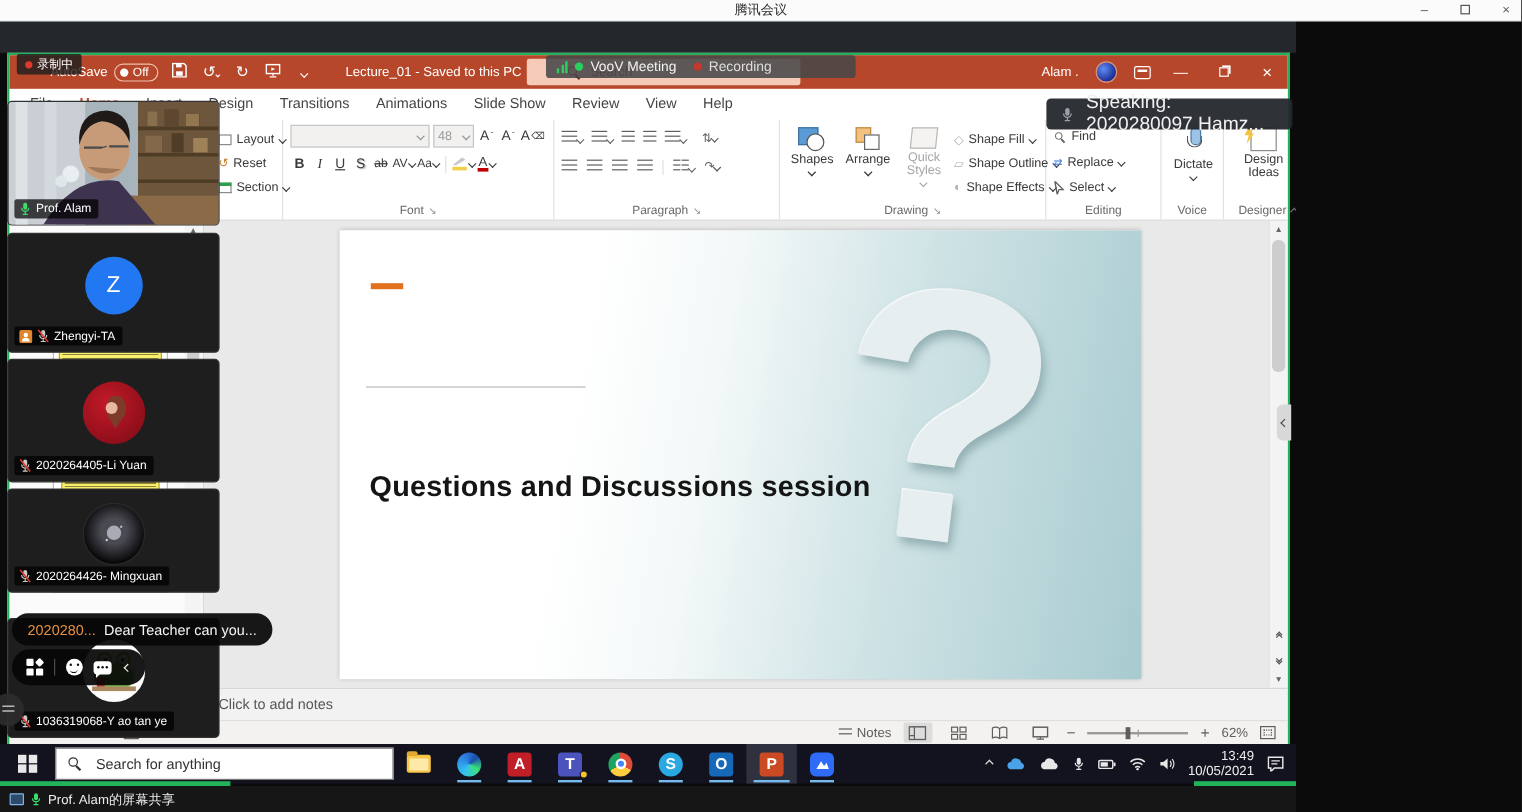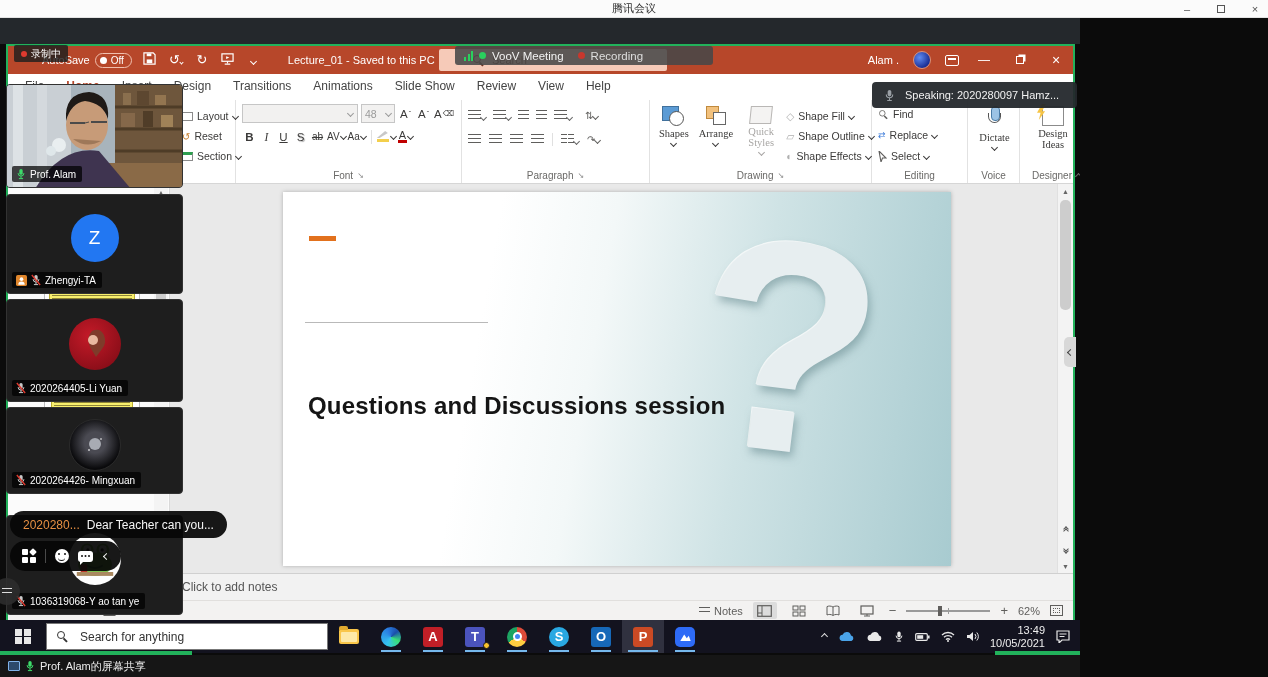--- a/index.html
+++ b/index.html
@@ -58,21 +58,21 @@
   .tab{padding:4px 11px 7px;font-size:12px;color:#444;position:relative;white-space:nowrap;}
   .tab.active{color:#b7472a;font-weight:bold;}
   .tab.active::after{content:"";position:absolute;left:9px;right:9px;bottom:1px;height:2.5px;background:#c43e1c;}
 
   
   #ribbon{height:84px;background:#fff;border-bottom:1px solid #d6d6d6;display:flex;flex:none;}
   .rgroup{position:relative;border-right:1px solid #e2e2e2;display:flex;flex-direction:column;flex:none;}
   .rbody{flex:1;display:flex;padding:4px 4px 0 6px;gap:4px;}
   .glabel{height:15px;display:flex;align-items:center;justify-content:center;gap:4px;font-size:10px;color:#6a6967;}
   .dlg{font-size:8px;color:#8a8a8a;}
-  .bigbtn{display:flex;flex-direction:column;align-items:center;justify-content:flex-start;gap:2px;font-size:10.5px;color:#3b3a39;padding:2px 3px;text-align:center;line-height:11px;font-family:Liberation Serif, serif;}
+  .bigbtn{display:flex;flex-direction:column;align-items:center;justify-content:flex-start;gap:2px;font-size:10.5px;color:#3b3a39;padding:2px 3px;text-align:center;line-height:11px;}
   .mini{width:17px;height:17px;display:flex;align-items:center;justify-content:center;font-size:11px;color:#4a4a4a;}
   .sq{width:12px;height:12px;border:1.2px solid #8b8b8b;background:#fff;}
   .grayed{color:#a8a6a4;}
   
   .ic-clipboard{width:18px;height:24px;border:1.4px solid #7a6a52;border-radius:2px;background:#f7e8cf;position:relative;}
   .ic-clipboard::before{content:"";position:absolute;left:3px;top:-3px;width:8px;height:4px;background:#c9a96a;border-radius:1px;}
   .ic-clipboard::after{content:"";position:absolute;left:5px;top:4px;width:10px;height:14px;background:#fff;border:1px solid #9a9a9a;}
   .ic-newslide{width:22px;height:18px;border:1.4px solid #8b8b8b;position:relative;background:#fff;}
   .ic-newslide::before{content:"+";position:absolute;left:-7px;top:-9px;color:#2e9e4f;font-size:14px;font-weight:bold;}
   .ic-newslide::after{content:"";position:absolute;left:9px;top:0;bottom:0;width:1.2px;background:#8b8b8b;}
@@ -185,21 +185,21 @@
   .tile{position:absolute;left:6px;width:177px;background:#1e1e1e;border:1px solid #323232;border-radius:4px;overflow:hidden;}
   .tile .nm{position:absolute;left:5px;bottom:5px;display:flex;align-items:center;gap:4px;background:rgba(0,0,0,.72);border-radius:2px;padding:2px 6px 2px 4px;font-size:10px;color:#fff;white-space:nowrap;}
   .bigavatar{position:absolute;left:50%;top:44%;transform:translate(-50%,-50%);border-radius:50%;display:flex;align-items:center;justify-content:center;}
   .mic{flex:none;}
 
   
   #rec-badge{position:absolute;left:14px;top:45px;height:17px;display:flex;align-items:center;gap:4px;background:rgba(30,30,30,.82);border-radius:2px;padding:0 7px;z-index:6;color:#fff;font-size:10px;}
   #voov-bar{position:absolute;left:455px;top:46px;width:258px;height:19px;background:rgba(72,72,72,.88);border-radius:3px;display:flex;align-items:center;gap:6px;padding:0 9px;z-index:6;font-size:11.5px;color:#f2f2f2;}
   .sigbars{display:flex;align-items:flex-end;gap:1.5px;height:10px;}
   .sigbars i{width:2px;background:#2ad05e;display:block;}
-  #speaking-toast{position:absolute;left:872px;top:82px;width:205px;height:26px;background:rgba(36,40,44,.95);border-radius:4px;display:flex;align-items:center;gap:10px;padding:0 12px;z-index:7;color:#f1f1f1;font-size:11px;}
+  #speaking-toast{position:absolute;left:872px;top:82px;width:205px;height:26px;background:rgba(36,40,44,.95);border-radius:4px;display:flex;align-items:center;gap:10px;padding:0 12px;z-index:7;color:#f1f1f1;font-size:16px;}
   #chat-bubble{position:absolute;left:10px;top:511px;height:27px;background:rgba(6,6,6,.93);border-radius:14px;display:flex;align-items:center;gap:7px;padding:0 13px;z-index:8;font-size:12px;white-space:nowrap;}
   #chat-bubble .sender{color:#e79043;}
   #chat-bubble .msg{color:#f5f5f5;}
   #float-toolbar{position:absolute;left:10px;top:541px;height:30px;background:rgba(6,6,6,.93);border-radius:15px;display:flex;align-items:center;gap:9px;padding:0 12px;z-index:8;color:#f0f0f0;}
   #float-toolbar .sep{width:1px;height:14px;background:#4a4a4a;}
   .appsic{display:grid;grid-template-columns:6px 6px;grid-template-rows:6px 6px;gap:1.5px;}
   .appsic i{background:#fff;border-radius:1px;}
   .appsic i.dia{transform:rotate(45deg) scale(.9);}
   .smiley{width:14px;height:14px;border-radius:50%;background:#fff;position:relative;}
   .smiley::before{content:"";position:absolute;left:3px;top:4px;width:2px;height:2px;border-radius:50%;background:#111;box-shadow:6px 0 0 #111;}

